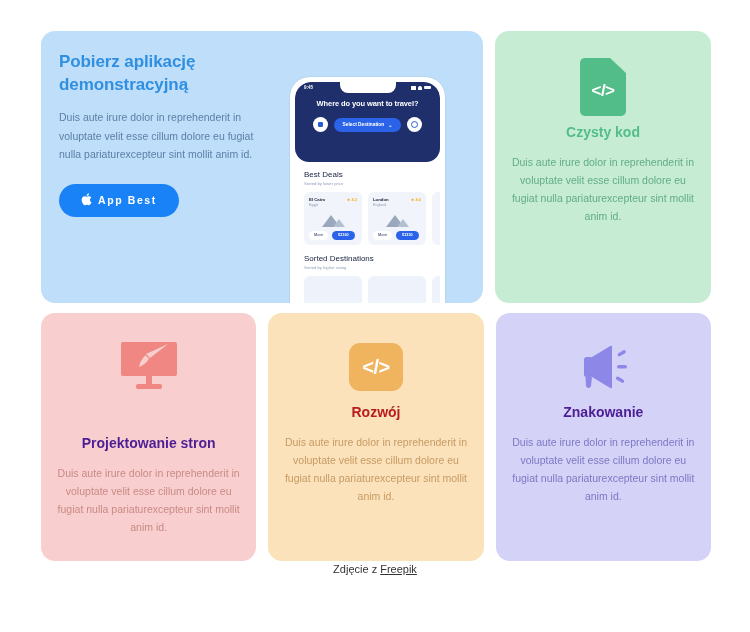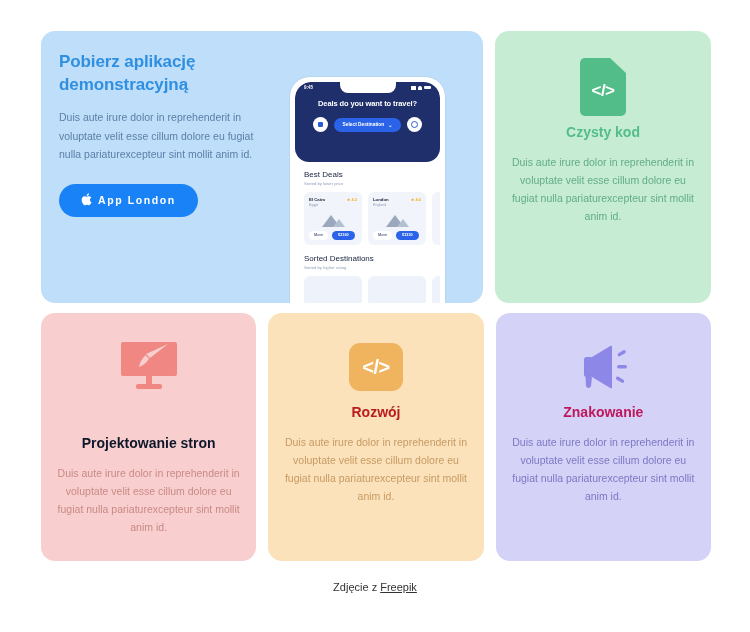--- a/index.html
+++ b/index.html
@@ -122,23 +122,23 @@
 
   
   .feat{
     padding:26px 16px 0 16px;text-align:center;box-sizing:border-box;height:100%;
   }
   .feat-icon{height:60px;display:flex;align-items:center;justify-content:center;margin-bottom:6px;}
   .feat-title{font-size:14px;font-weight:bold;margin:0 0 12px 0;line-height:1.3;}
   .feat-body{font-size:10.5px;line-height:1.72;margin:0;}
 
   .t-green{color:#52bd89;} .b-green{color:#62ad87;}
-  .t-pink{color:#0f172a;margin-top:37px;}  .b-pink{color:#c98a86;}
+  .t-pink{color:#4c1d95;margin-top:37px;}  .b-pink{color:#c98a86;}
   .t-orange{color:#b91c1c;} .b-orange{color:#c79a63;}
-  .t-purple{color:#be185d;} .b-purple{color:#7d78c4;}
+  .t-purple{color:#4c1d95;} .b-purple{color:#7d78c4;}
 
   .card-design .feat{padding-top:24px;}
   .card-dev .feat{padding-top:24px;}
   .card-brand .feat{padding-top:24px;}
 
   
   .doc{
     width:46px;height:58px;background:#52bd89;
     border-radius:5px 0 5px 5px;position:relative;
     display:flex;align-items:center;justify-content:center;
@@ -152,21 +152,21 @@
 
   
   .sq{
     width:54px;height:48px;background:#f0b45f;border-radius:11px;
     display:flex;align-items:center;justify-content:center;
   }
   .sq-code{color:#ffffff;font-size:20px;font-weight:bold;letter-spacing:-0.5px;}
 
   
   .footer{
-    position:absolute;left:0;top:581px;width:750px;text-align:center;
+    position:absolute;left:0;top:563px;width:750px;text-align:center;
     font-size:11px;color:#333333;
   }
   .footer a{color:#333333;text-decoration:underline;}
 </style>
 </head>
 <body>
 
 <div class="page">
 
   <div class="grid">
@@ -175,38 +175,38 @@
 
       <div class="hero-left">
         <h2 class="hero-title">Pobierz aplikację demonstracyjną</h2>
         <p class="hero-body">Duis aute irure dolor in reprehenderit in voluptate velit esse cillum dolore eu fugiat nulla pariaturexcepteur sint mollit anim id.</p>
         <button class="appstore-btn">
           <span class="apple-glyph">
             <svg width="11" height="13" viewBox="0 0 11 13" aria-hidden="true">
               <path d="M8.9 6.9c0-1.6 1.3-2.4 1.36-2.44C9.53 3.36 8.4 3.2 8 3.18c-.95-.1-1.85.55-2.33.55-.48 0-1.22-.54-2-.52-1.03.01-1.98.6-2.5 1.52-1.07 1.86-.27 4.6.77 6.1.51.74 1.12 1.56 1.92 1.53.77-.03 1.06-.5 1.99-.5.92 0 1.19.5 2 .48.83-.01 1.35-.75 1.85-1.49.58-.85.82-1.68.83-1.72-.02-.01-1.6-.62-1.62-2.44zM7.4 2.2c.42-.51.7-1.22.62-1.93-.6.02-1.33.4-1.77.9-.39.45-.73 1.17-.64 1.86.67.05 1.36-.34 1.79-.83z" fill="#ffffff"></path>
             </svg>
           </span>
-          <span>App London</span>
+          <span>App Best</span>
         </button>
       </div>
 
       <div class="phone">
         <div class="phone-screen">
 
           <div class="phone-hero">
             <div class="notch"></div>
             <div class="statusbar">
               <span>9:45</span>
               <span class="status-icons">
                 <span class="bar-sig"></span>
                 <span class="bar-wifi"></span>
                 <span class="bar-bat"></span>
               </span>
             </div>
-            <div class="phone-q">Deals do you want to travel?</div>
+            <div class="phone-q">Where do you want to travel?</div>
             <div class="phone-search">
               <span class="circ">
                   <i></i>
                 </span>
               <span class="dest-pill">
                 <span>Select Destination</span>
                 <span class="chev">⌄</span>
               </span>
               <span class="circ search">
                   <i></i>

